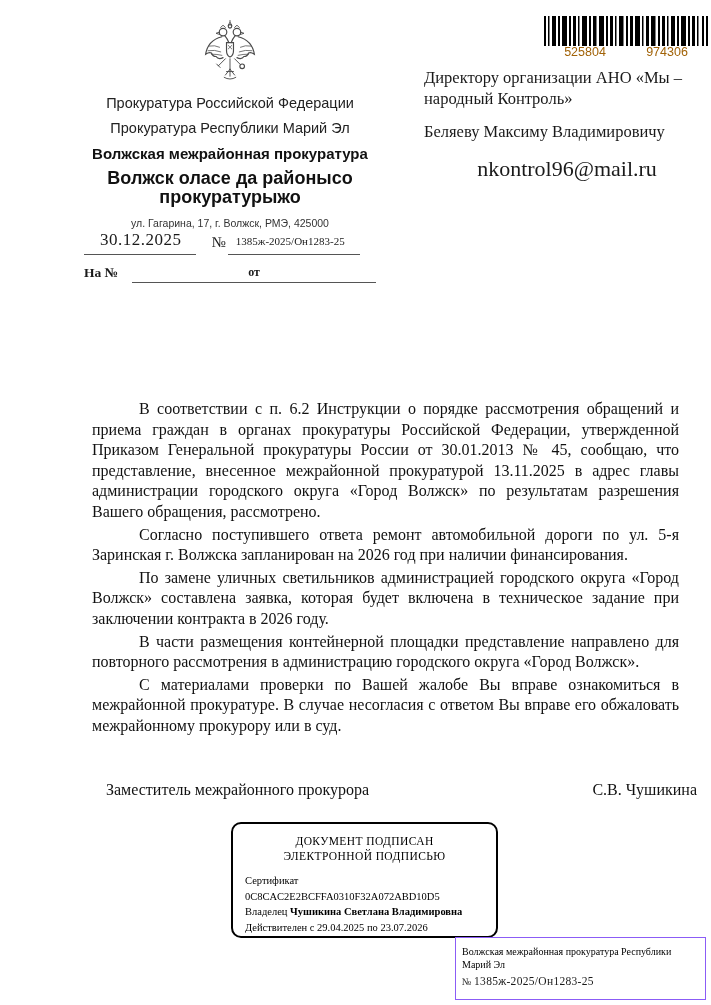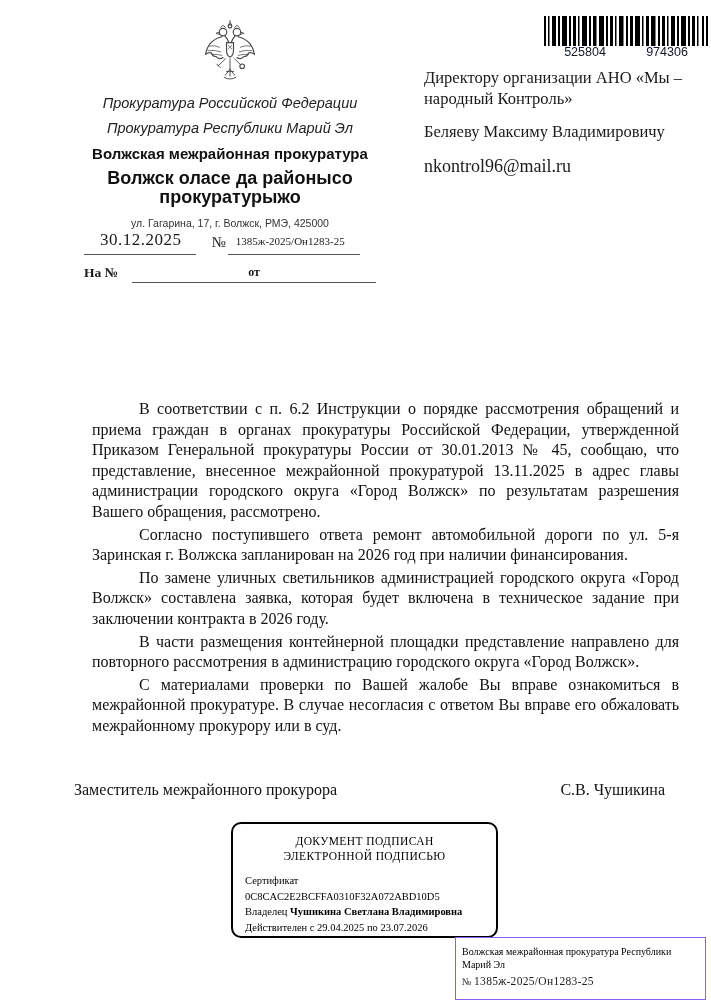--- a/index.html
+++ b/index.html
@@ -4,46 +4,46 @@
 <style>
   html,body{margin:0;padding:0;background:#888;}
   .page{
     position:relative;width:711px;height:1005px;margin:0 auto;
     background:#ffffff;color:#1a1a1a;overflow:hidden;
     font-family:"Liberation Serif", serif;
   }
   
   .letterhead{position:absolute;left:58px;top:20px;width:344px;text-align:center;}
   .emblem{display:block;margin:0 auto;width:58px;height:66px;}
-  .lh-line1,.lh-line2{font-family:"Liberation Sans",sans-serif;font-size:14.5px;color:#222;margin-top:9px;font-style:italic;}
+  .lh-line1,.lh-line2{font-family:"Liberation Sans",sans-serif;font-size:14.5px;color:#222;margin-top:9px;}
   .lh-line3{font-family:"Liberation Sans",sans-serif;font-size:15px;font-weight:bold;color:#111;margin-top:9px;}
   .lh-line4{font-family:"Liberation Sans",sans-serif;font-size:18px;font-weight:bold;color:#111;margin-top:7px;line-height:19px;width:250px;margin-left:auto;margin-right:auto;}
   .lh-address{font-family:"Liberation Sans",sans-serif;font-size:10.5px;color:#333;margin-top:10px;}
   
   .ref-block{position:absolute;left:84px;top:230px;width:292px;}
   .ref-row1{display:flex;align-items:flex-end;}
   .ref-date{font-size:17px;border-bottom:1px solid #555;padding:0 14px 4px 16px;letter-spacing:.5px;}
   .ref-no-sign{font-size:15px;margin-left:16px;padding-bottom:4px;}
   .ref-number{font-size:11px;border-bottom:1px solid #555;padding:0 4px 7px 8px;margin-left:2px;min-width:120px;text-align:left;}
   .ref-row2{display:flex;align-items:flex-end;margin-top:10px;}
   .ref-na-label{font-weight:bold;font-size:13.5px;padding-bottom:2px;}
   .ref-ot-line{flex:1;margin-left:14px;border-bottom:1px solid #555;text-align:center;font-weight:bold;font-size:12px;padding-bottom:2px;}
   
   .right-col{position:absolute;left:424px;top:16px;width:286px;}
   .barcode{width:164px;margin-left:auto;margin-right:2px;}
   .barcode svg{display:block;width:164px;height:30px;}
-  .barcode-digits{display:flex;justify-content:space-around;font-family:"Liberation Sans",sans-serif;font-size:12.5px;color:#0f172a;margin-top:-1px;}
+  .barcode-digits{display:flex;justify-content:space-around;font-family:"Liberation Sans",sans-serif;font-size:12.5px;color:#a16207;margin-top:-1px;}
   .addr-org{font-size:16.5px;line-height:21px;margin-top:8px;width:272px;}
   .addr-name{font-size:16.5px;margin-top:13px;}
-  .addr-email{font-size:18px;margin-top:14px;}
+  .addr-email{font-size:22px;margin-top:14px;text-align:center;}
   
   .body-text{position:absolute;left:90px;top:397px;width:591px;font-size:16px;line-height:20.6px;text-align:justify;color:#111;}
   .body-text p{margin:2px;text-indent:47px;}
   
-  .sig-row{position:absolute;left:74px;top:781px;width:591px;display:flex;justify-content:space-between;font-size:16px;color:#111;}
+  .sig-row{position:absolute;left:106px;top:781px;width:591px;display:flex;justify-content:space-between;font-size:16px;color:#111;}
   
   .esign{position:absolute;left:231px;top:822px;width:267px;border:2.5px solid #000;border-radius:10px;padding:10px 12px 1px 12px;box-sizing:border-box;background:#fff;}
   .esign-title{text-align:center;font-size:11.5px;line-height:15px;letter-spacing:.4px;color:#000;}
   .esign-lines{margin-top:9px;font-size:10.5px;line-height:15.5px;color:#000;}
   .esign-owner{font-weight:bold;}
   
   .reg-stamp{position:absolute;left:455px;top:937px;width:251px;border:1px solid #8b5cf6;padding:7px 6px 12px 6px;box-sizing:border-box;text-align:left;background:#fff;}
   .reg-org{font-size:10px;line-height:13px;color:#000;}
   .reg-number-row{margin-top:4px;font-size:10px;}
   .reg-number{font-size:11.5px;letter-spacing:.3px;}

